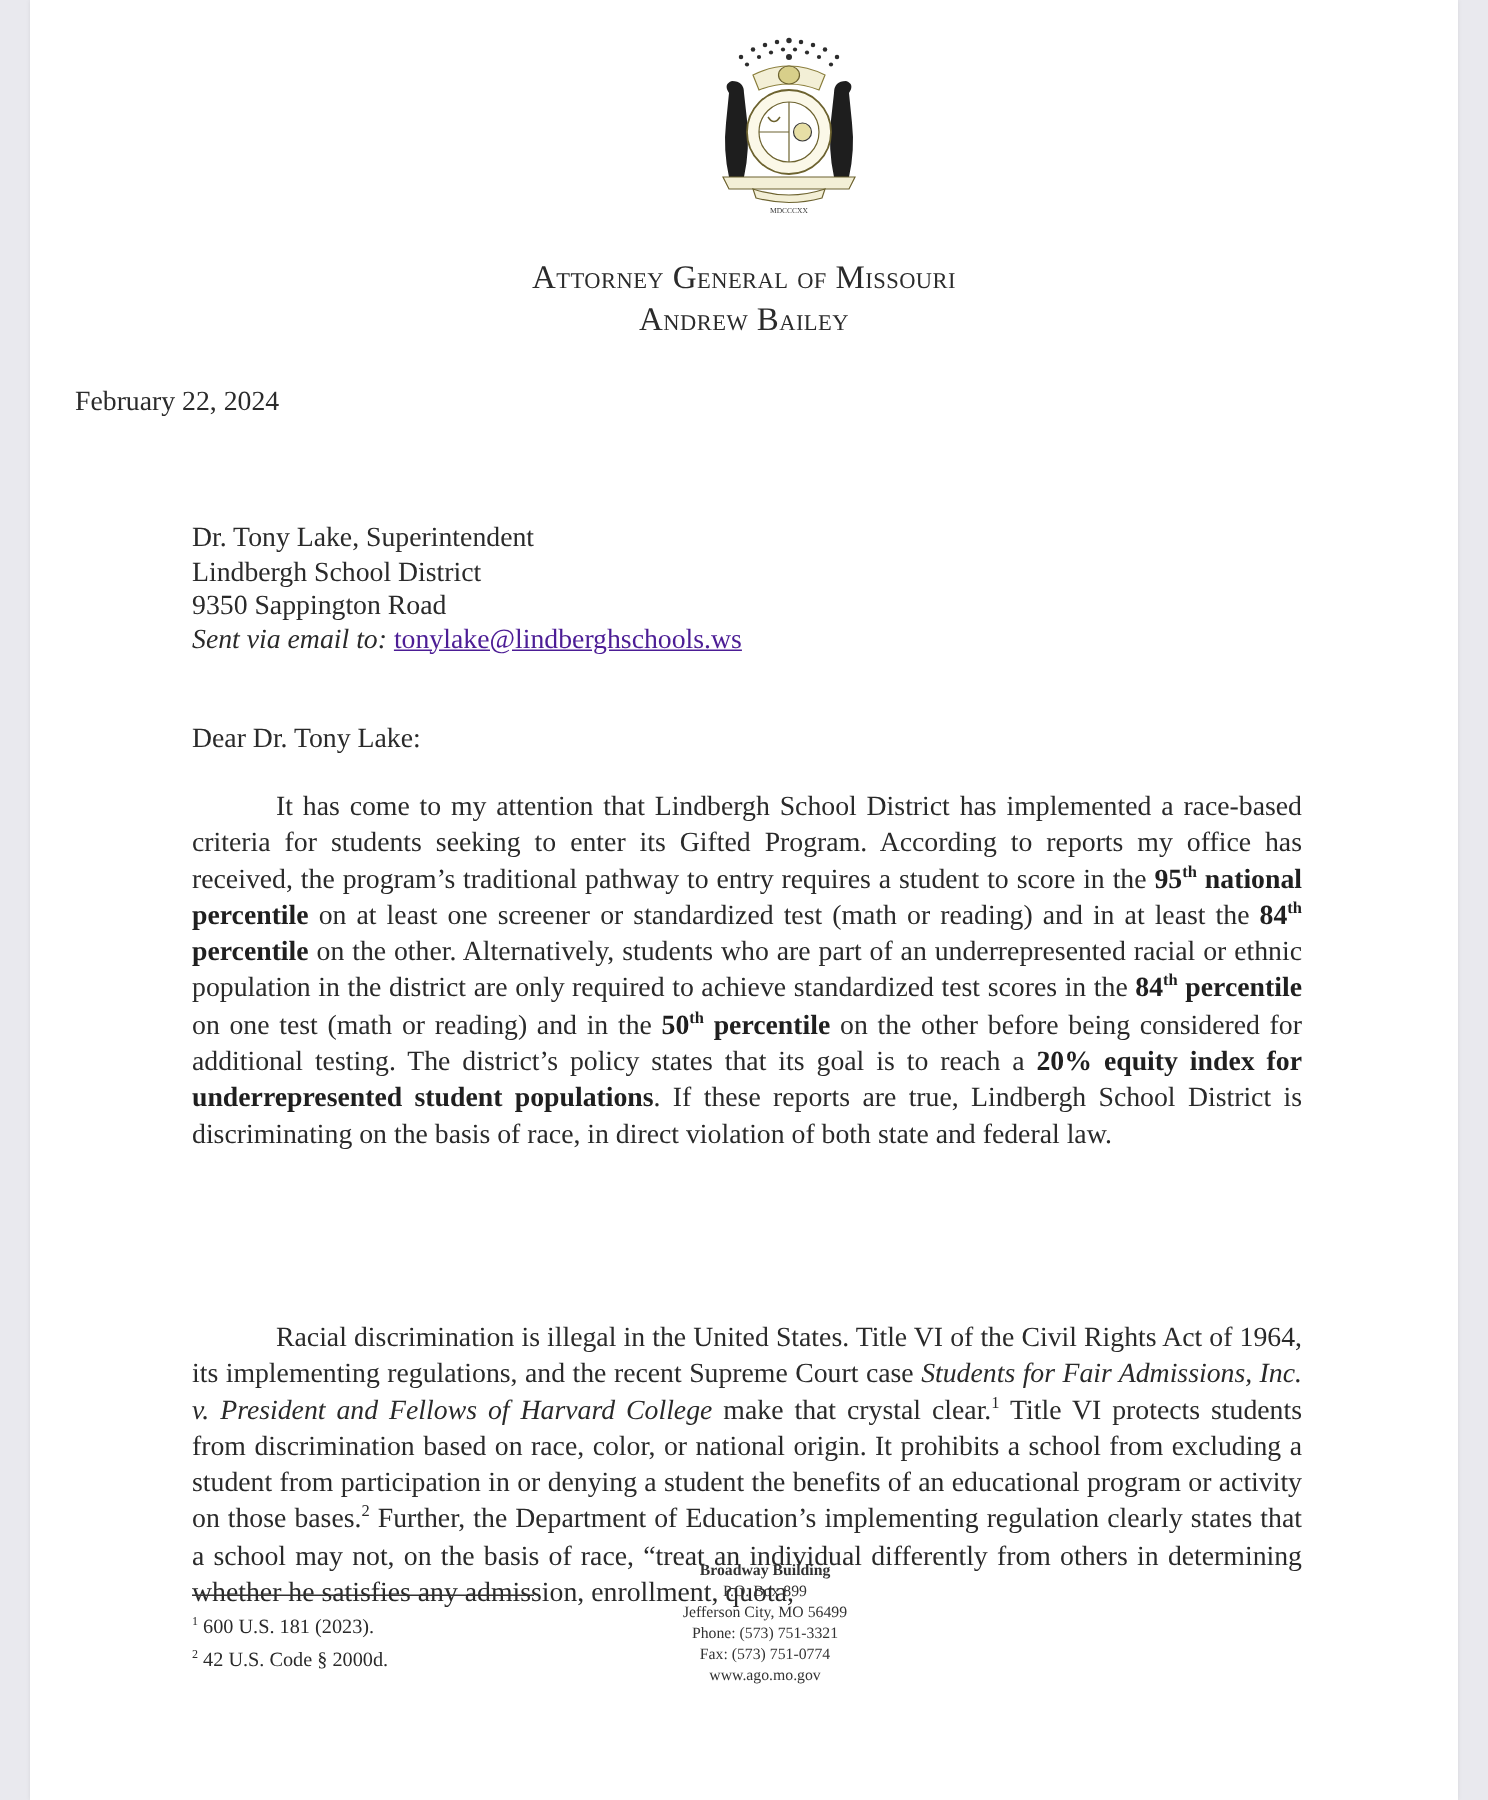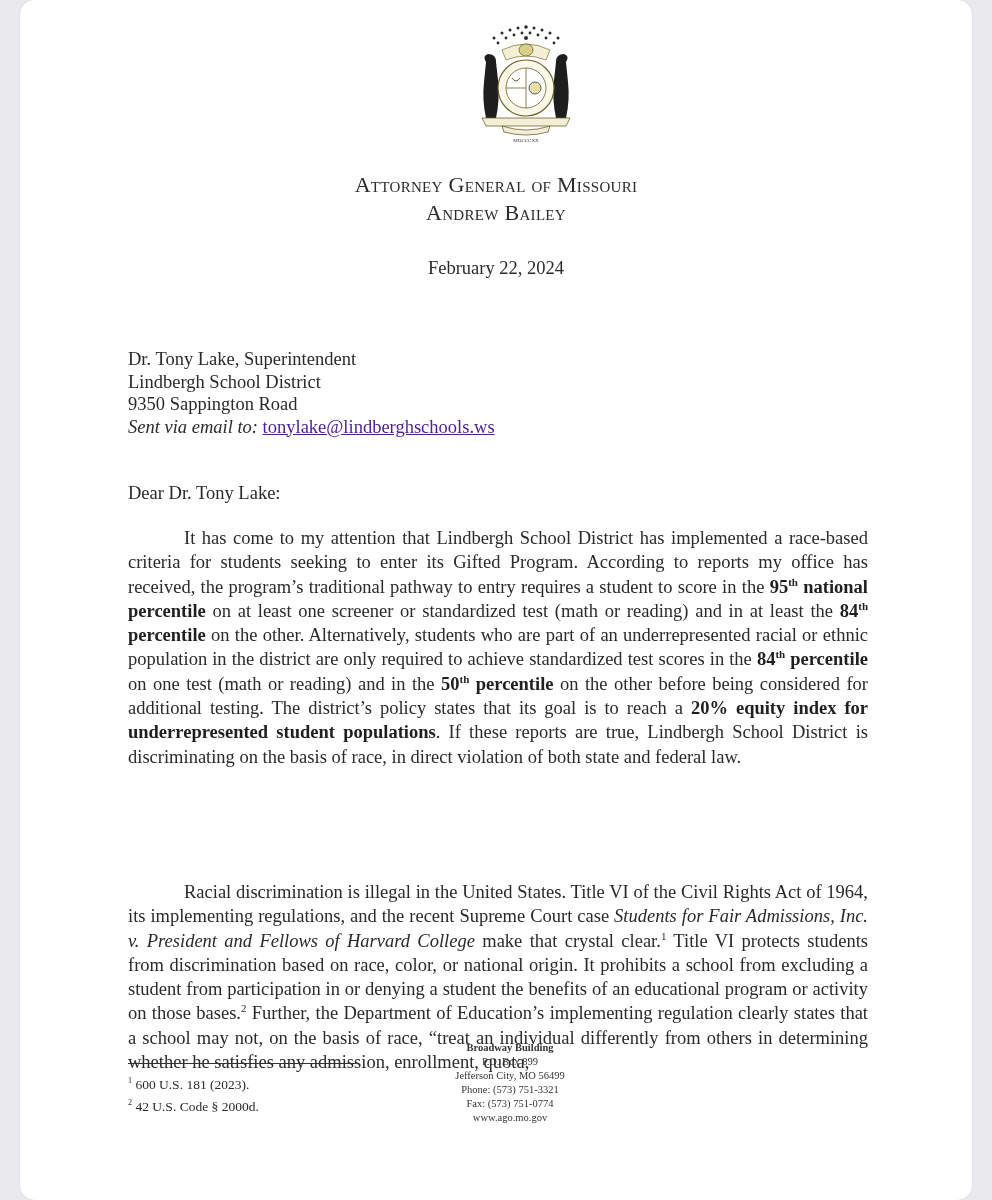--- a/index.html
+++ b/index.html
@@ -7,32 +7,31 @@
     width:992px; height:1200px; overflow:hidden;
     background:#e9e9ee;
     font-family:"DejaVu Serif", "Liberation Serif", serif;
     color:#2a2a2a;
     position:relative;
   }
   .page {
     position:absolute; left:20px; top:0; width:952px; height:1200px;
     background:#ffffff;
     box-shadow: 0 0 3px rgba(0,0,0,0.08);
-    border-radius: 15px;
   }
   .seal { position:absolute; left:452px; top:20px; width:108px; height:125px; }
   .ag-title {
     position:absolute; left:0; width:952px; text-align:center;
     font-family:"Liberation Serif", serif; font-variant:small-caps;
     font-size:22px; letter-spacing:0.3px; color:#2b2b2b;
   }
   .date {
-    position:absolute; left:0; width:952px; text-align:center; top:258px;
+    position:absolute; left:0; width:952px; text-align:left; top:258px;
     font-family:"Liberation Serif", serif; font-size:18.5px; color:#2b2b2b;
-    box-sizing:border-box;
+    padding-left:30px; box-sizing:border-box;
   }
   .addr { position:absolute; left:108px; top:348px; font-family:"Liberation Serif", serif; font-size:18.5px; line-height:22.5px; }
   .addr div { white-space:nowrap; }
   .addr .em { font-style:italic; }
   .addr a { color:#4c1d95; text-decoration:underline; }
   .salutation { position:absolute; left:108px; top:483px; font-family:"Liberation Serif", serif; font-size:18.5px; }
   .body-text {
     position:absolute; left:108px; width:740px;
     font-family:"Liberation Serif", serif; font-size:18.5px; line-height:24.3px;
     text-align:justify; color:#2a2a2a;

